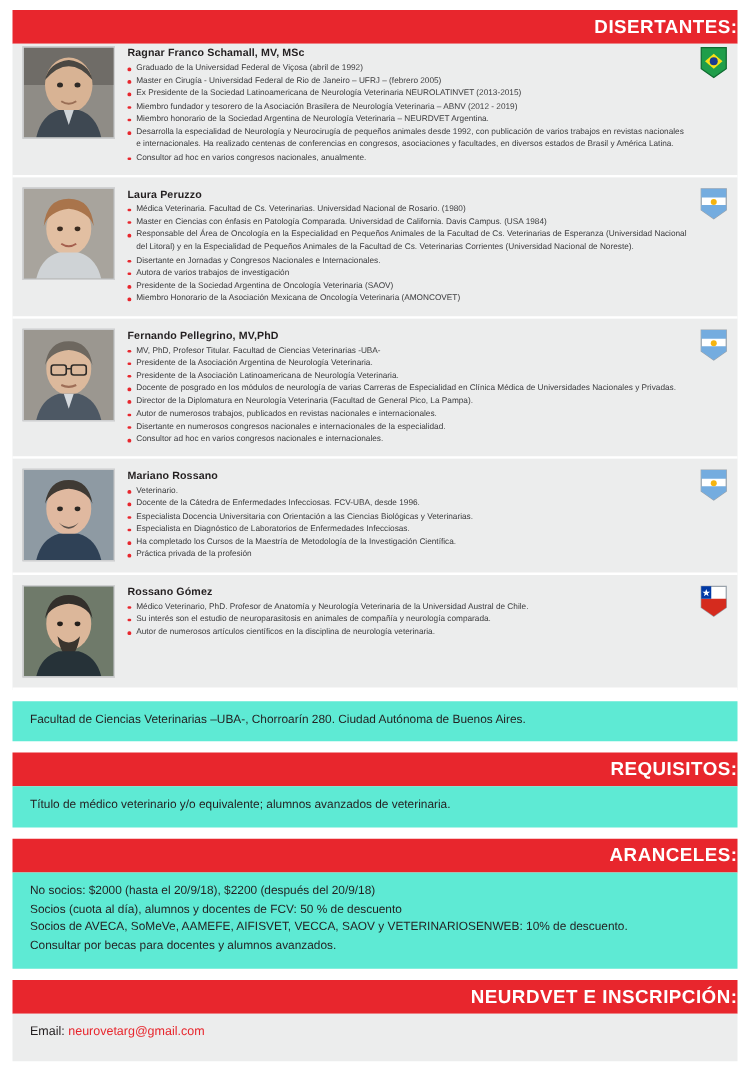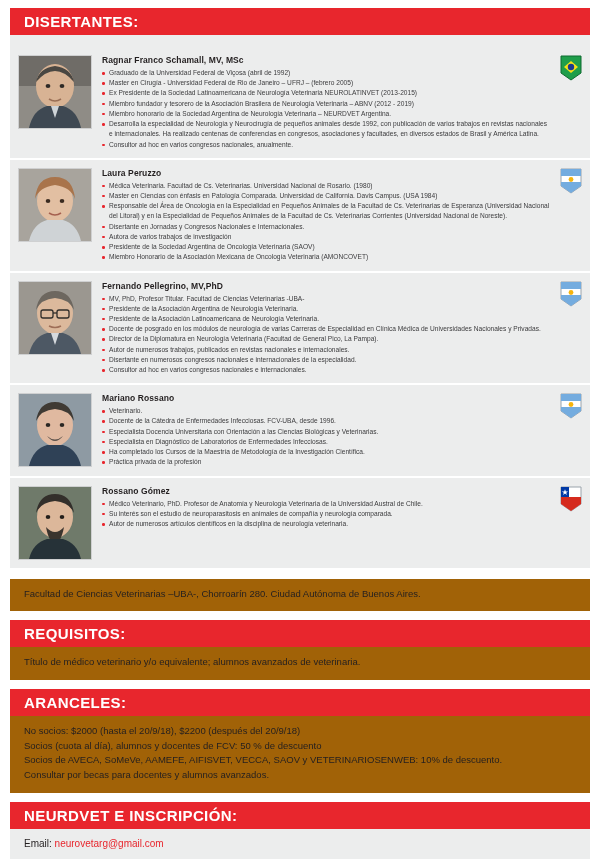--- a/index.html
+++ b/index.html
@@ -15,34 +15,35 @@
   
   .section-bar{
     background:#e8262d;
     color:#ffffff;
     font-weight:bold;
     font-size:15px;
     letter-spacing:.4px;
     padding:5px 0 5px 14px;
     margin:0 10px;
     box-sizing:border-box;
+    text-align:right;
   }
   .section-bar.top{margin-top:8px;}
 
   
   .speakers{margin:0 10px;padding:0;}
   .speaker{
     display:flex;
     align-items:flex-start;
     background:#eceded;
     border-bottom:2px solid #ffffff;
     padding:8px 8px 8px 8px;
     box-sizing:border-box;
   }
-  .speaker:first-child{padding-top:20px;}
+  .speaker:first-child{padding-top:2px;}
   .photo{
     width:72px;height:72px;
     flex:0 0 72px;
     border:1px solid #cfd0d1;
     background:#b9bcbe;
     overflow:hidden;
     position:relative;
     margin-right:10px;
   }
   .photo svg{display:block;width:100%;height:100%;}
@@ -74,21 +75,21 @@
     flex:0 0 22px;
     width:22px;height:26px;
     margin-left:8px;
     align-self:flex-start;
   }
   .flag svg{display:block;width:22px;height:26px;}
 
   
   .info-block{
     margin:0 10px;
-    background:#a16207;
+    background:#5eead4;
     padding:8px 14px 10px 14px;
     box-sizing:border-box;
   }
   .info-block p{
     margin:0;
     font-size:9.5px;
     line-height:1.55;
     color:#231f20;
   }
   .gap{height:9px;}

